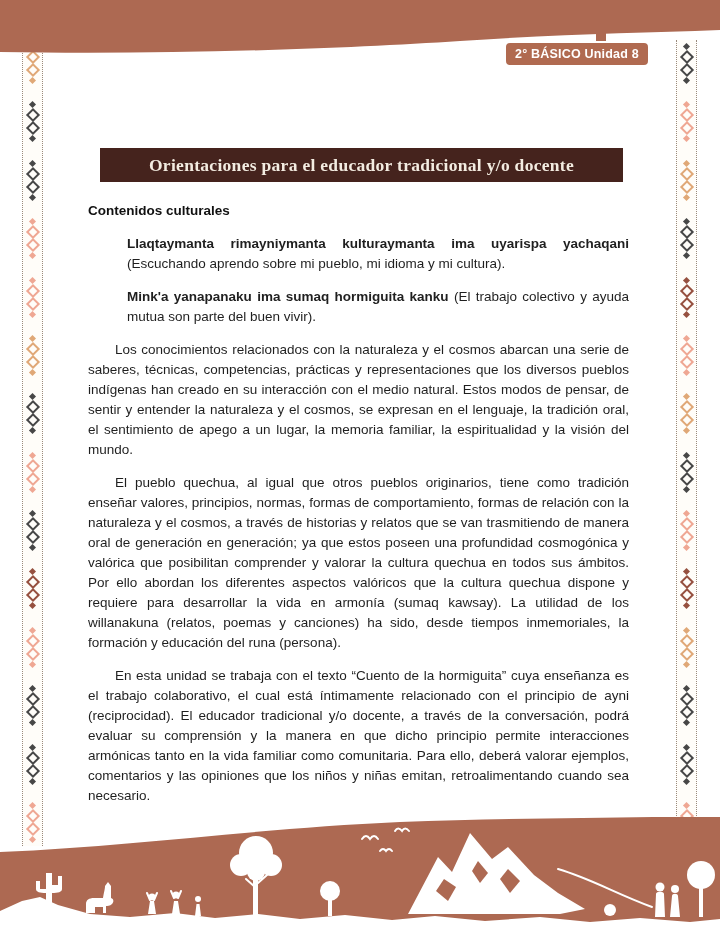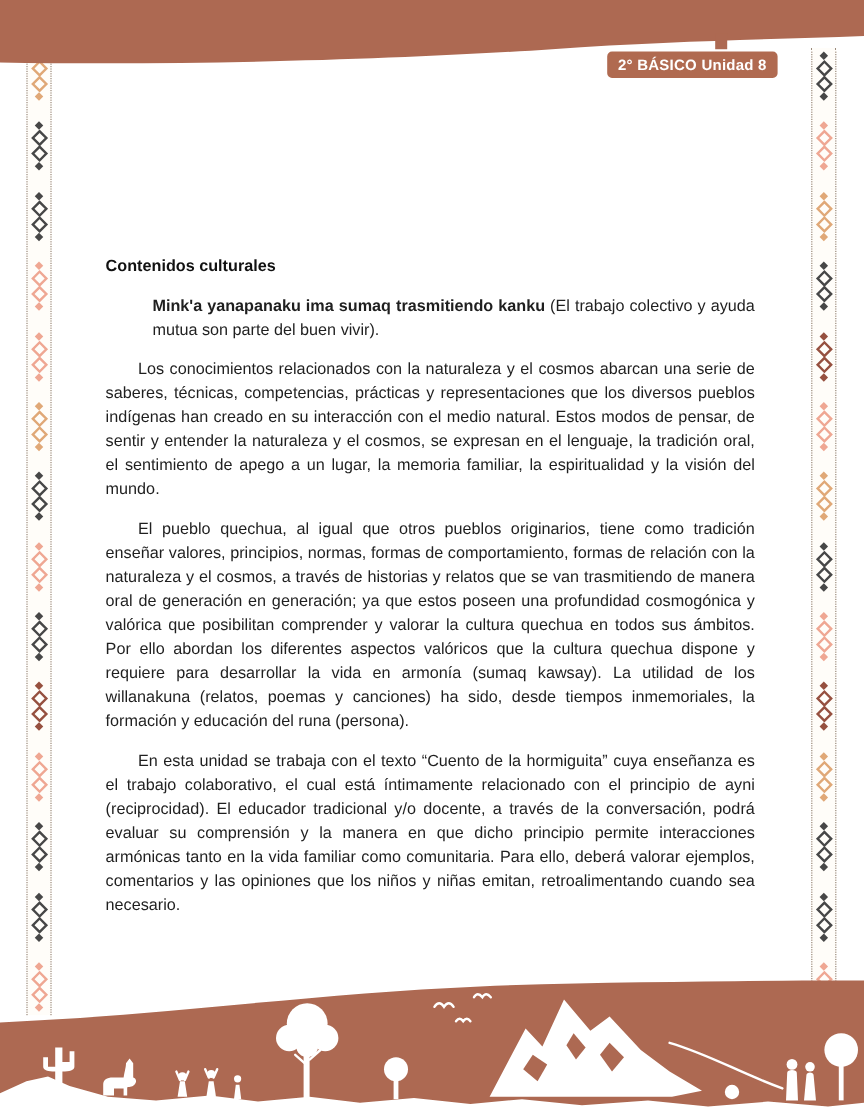--- a/index.html
+++ b/index.html
@@ -38,21 +38,21 @@
   }
   
   .banner{
     position:absolute;left:100px;top:148px;width:523px;height:34px;z-index:2;
     background:var(--banner-bg,#45231d);color:var(--banner-text,#f3ece1);
     font-family:"Liberation Serif", serif;font-weight:bold;font-size:17.5px;
     text-align:center;line-height:34px;letter-spacing:.3px;
   }
   
   .content{
-    position:absolute;left:88px;top:212px;width:541px;z-index:2;
+    position:absolute;left:88px;top:201px;width:541px;z-index:2;
     font-size:13.5px;line-height:20px;text-align:justify;
   }
   .content h2{
     font-size:13.5px;font-weight:bold;margin:0 0 13px 0;text-align:left;color:#111;
   }
   .cc{margin:0 0 13px 39px;}
   .cc .b{font-weight:bold;}
   .body-p{margin:0 0 13px 0;text-indent:27px;}
   
   .bottom-art{position:absolute;bottom:0;left:0;z-index:3;}
@@ -240,26 +240,28 @@
         <span class="d-sm" style="background:#efa793"></span>
         <span class="d-lg" style="border-color:#efa793"></span>
         <span class="d-lg" style="border-color:#efa793"></span>
         <span class="d-sm" style="background:#efa793"></span>
       </div>
     </div>
 
   <header class="prog-header">
   </header>
 
+  <div class="banner">Orientaciones para el educador tradicional y/o docente</div>
 
   <main class="content">
     <h2>Contenidos culturales</h2>
 
-
-    <p class="cc"><span class="b">Mink'a yanapanaku ima sumaq trasmitiendo kanku</span><span> (El trabajo colectivo y ayuda mutua son parte del buen vivir).</span></p>
+    <p class="cc"><span class="b">Llaqtaymanta rimayniymanta kulturaymanta ima uyarispa yachaqani</span><span> (Escuchando aprendo sobre mi pueblo, mi idioma y mi cultura).</span></p>
+
+    <p class="cc"><span class="b">Mink'a yanapanaku ima sumaq hormiguita kanku</span><span> (El trabajo colectivo y ayuda mutua son parte del buen vivir).</span></p>
 
     <p class="body-p">Los conocimientos relacionados con la naturaleza y el cosmos abarcan una serie de saberes, técnicas, competencias, prácticas y representaciones que los diversos pueblos indígenas han creado en su interacción con el medio natural. Estos modos de pensar, de sentir y entender la naturaleza y el cosmos, se expresan en el lenguaje, la tradición oral, el sentimiento de apego a un lugar, la memoria familiar, la espiritualidad y la visión del mundo.</p>
     <p class="body-p">El pueblo quechua, al igual que otros pueblos originarios, tiene como tradición enseñar valores, principios, normas, formas de comportamiento, formas de relación con la naturaleza y el cosmos, a través de historias y relatos que se van trasmitiendo de manera oral de generación en generación; ya que estos poseen una profundidad cosmogónica y valórica que posibilitan comprender y valorar la cultura quechua en todos sus ámbitos. Por ello abordan los diferentes aspectos valóricos que la cultura quechua dispone y requiere para desarrollar la vida en armonía (sumaq kawsay). La utilidad de los willanakuna (relatos, poemas y canciones) ha sido, desde tiempos inmemoriales, la formación y educación del runa (persona).</p>
     <p class="body-p">En esta unidad se trabaja con el texto “Cuento de la hormiguita” cuya enseñanza es el trabajo colaborativo, el cual está íntimamente relacionado con el principio de ayni (reciprocidad). El educador tradicional y/o docente, a través de la conversación, podrá evaluar su comprensión y la manera en que dicho principio permite interacciones armónicas tanto en la vida familiar como comunitaria. Para ello, deberá valorar ejemplos, comentarios y las opiniones que los niños y niñas emitan, retroalimentando cuando sea necesario.</p>
   </main>
 
   <svg class="bottom-art" width="720" height="115" viewBox="0 0 720 115" aria-hidden="true">
 
     <path class="band-fill" d="M0,35 C140,29 260,11 400,5 C520,0 630,2 720,-2 L720,115 L0,115 Z"></path>
 

